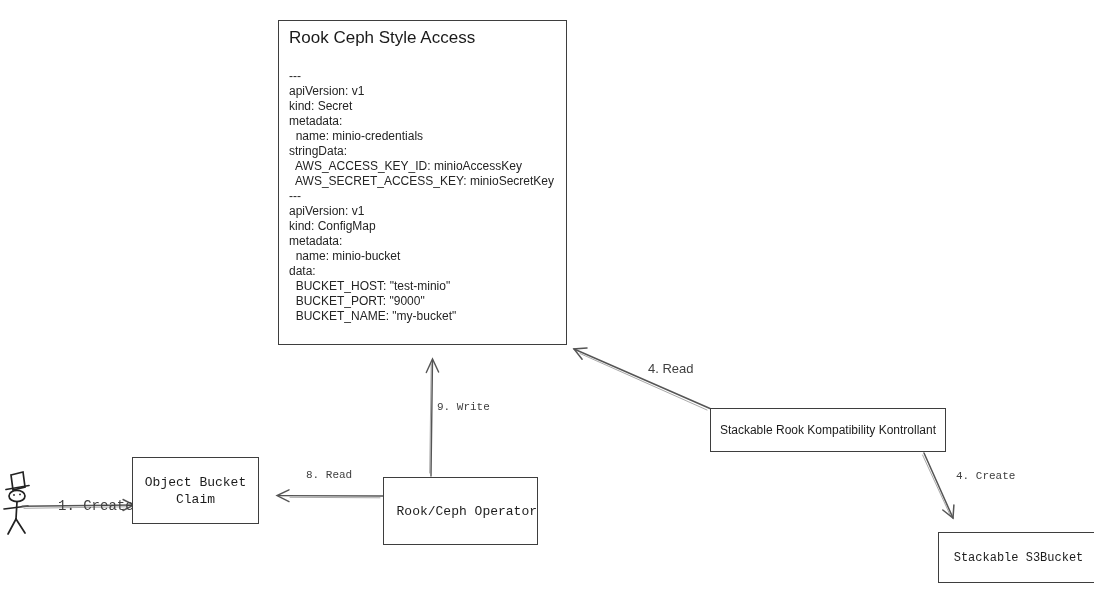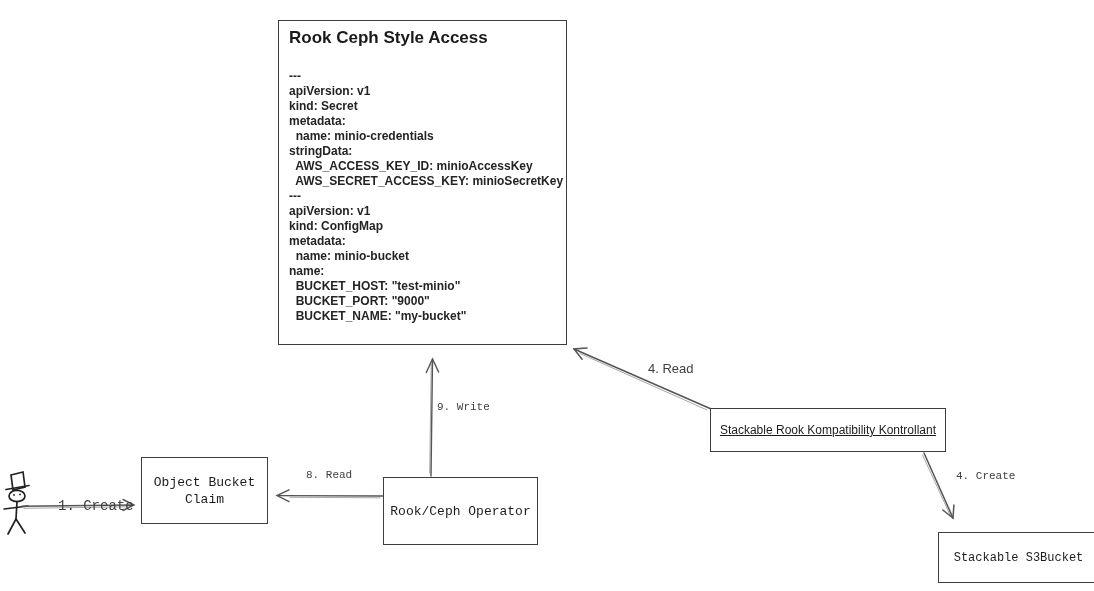--- a/index.html
+++ b/index.html
@@ -30,43 +30,43 @@
   .node {
     display: flex;
     align-items: center;
     justify-content: center;
     text-align: center;
   }
   .mono { font-family: "Liberation Mono", "DejaVu Sans Mono", monospace; }
   .sans { font-family: "Liberation Sans", sans-serif; }
 
   
-  .yaml-box { left: 278px; top: 20px; width: 289px; height: 325px; font-weight: bold; }
+  .yaml-box { left: 278px; top: 20px; width: 289px; height: 325px; }
   .yaml-title {
     margin: 6px 0 0 10px;
     font-size: 17px;
     line-height: 21px;
     color: #1a1a1a;
   }
   .yaml-code {
     margin-top: 21px;
     padding-left: 10px;
     font-size: 12px;
     line-height: 15px;
     color: #242424;
   }
   .yaml-code > div { white-space: pre; }
 
   
-  .obc-box       { left: 141px; top: 457px; width: 127px; height: 67px;
+  .obc-box       { left: 132px; top: 457px; width: 127px; height: 67px;
                    font-size: 13px; line-height: 17px; }
   .operator-box  { left: 383px; top: 477px; width: 155px; height: 68px;
-                   font-size: 13px; }
+                   font-size: 13px; justify-content: flex-end; }
   .kontrollant-box { left: 710px; top: 408px; width: 236px; height: 44px;
-                   font-size: 12px; text-decoration: underline; }
+                   font-size: 12px; }
   .s3-box        { left: 938px; top: 532px; width: 161px; height: 51px;
                    font-size: 12px; }
 
   
   .arrow-label {
     position: absolute;
     white-space: nowrap;
     color: #404040;
   }
   .lbl-1 { left: 58px;  top: 498px; font-size: 14px; }
@@ -134,21 +134,21 @@
         <div>metadata:</div>
         <div>  name: minio-credentials</div>
         <div>stringData:</div>
         <div>  AWS_ACCESS_KEY_ID: minioAccessKey</div>
         <div>  AWS_SECRET_ACCESS_KEY: minioSecretKey</div>
         <div>---</div>
         <div>apiVersion: v1</div>
         <div>kind: ConfigMap</div>
         <div>metadata:</div>
         <div>  name: minio-bucket</div>
-        <div>name:</div>
+        <div>data:</div>
         <div>  BUCKET_HOST: "test-minio"</div>
         <div>  BUCKET_PORT: "9000"</div>
         <div>  BUCKET_NAME: "my-bucket"</div>
       </div>
   </div>
 
   <div class="box node mono obc-box">
     <span>Object Bucket Claim</span>
   </div>
 

